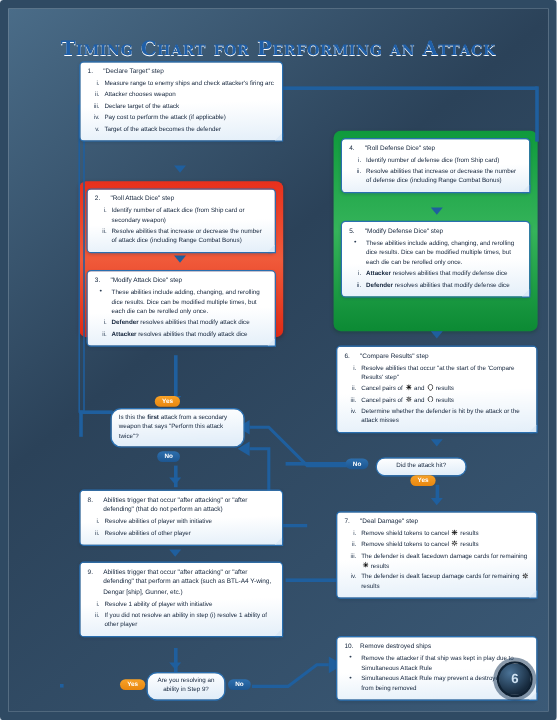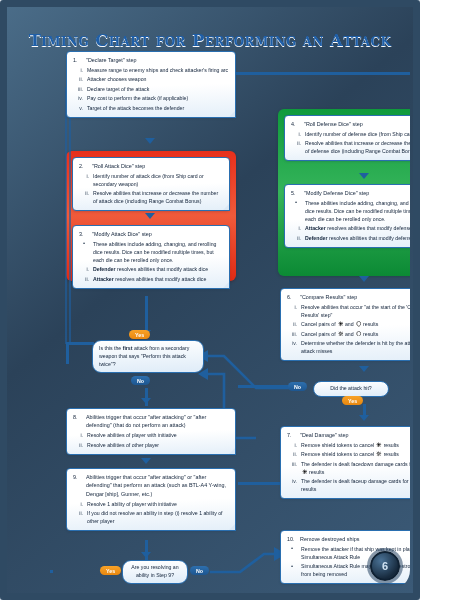--- a/index.html
+++ b/index.html
@@ -4,21 +4,21 @@
 <style>
   * { box-sizing: border-box; }
   html, body {
     margin: 0; padding: 0;
     width: 464px; height: 600px;
     overflow: hidden;
     font-family: "Liberation Sans", sans-serif;
   }
   #page {
     position: relative;
-    width: 420px; height: 600px;
+    width: 464px; height: 600px;
     background:
       radial-gradient(ellipse at 30% 20%, #f2f6fa 0%, #dfe8f0 45%, #c9d6e2 100%);
     overflow: hidden;
   }
   
   .frame-edge {
     position: absolute; inset: 0;
     border: 7px solid #2f4a63;
     background: linear-gradient(140deg,#4a6c88 0%, #2b4259 40%, #3b5a77 100%);
     border-radius: 3px;

